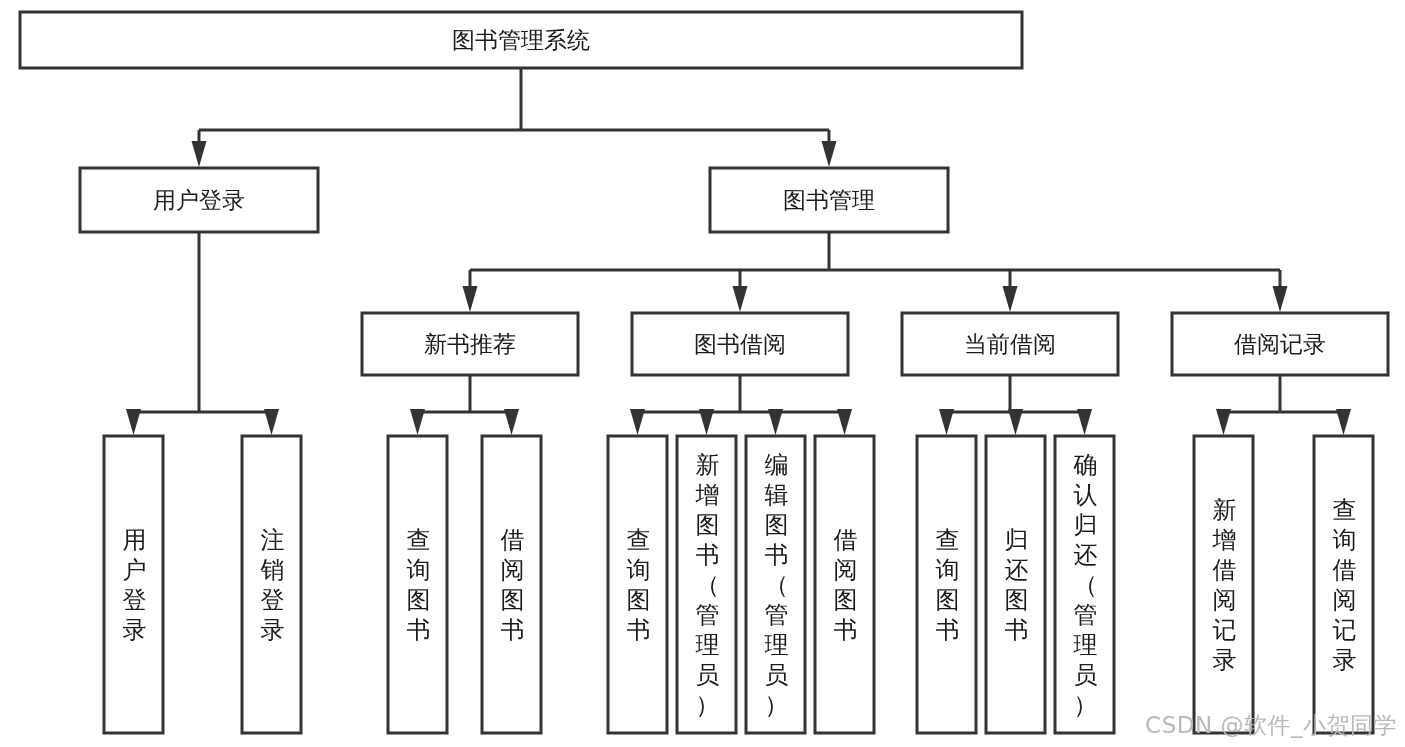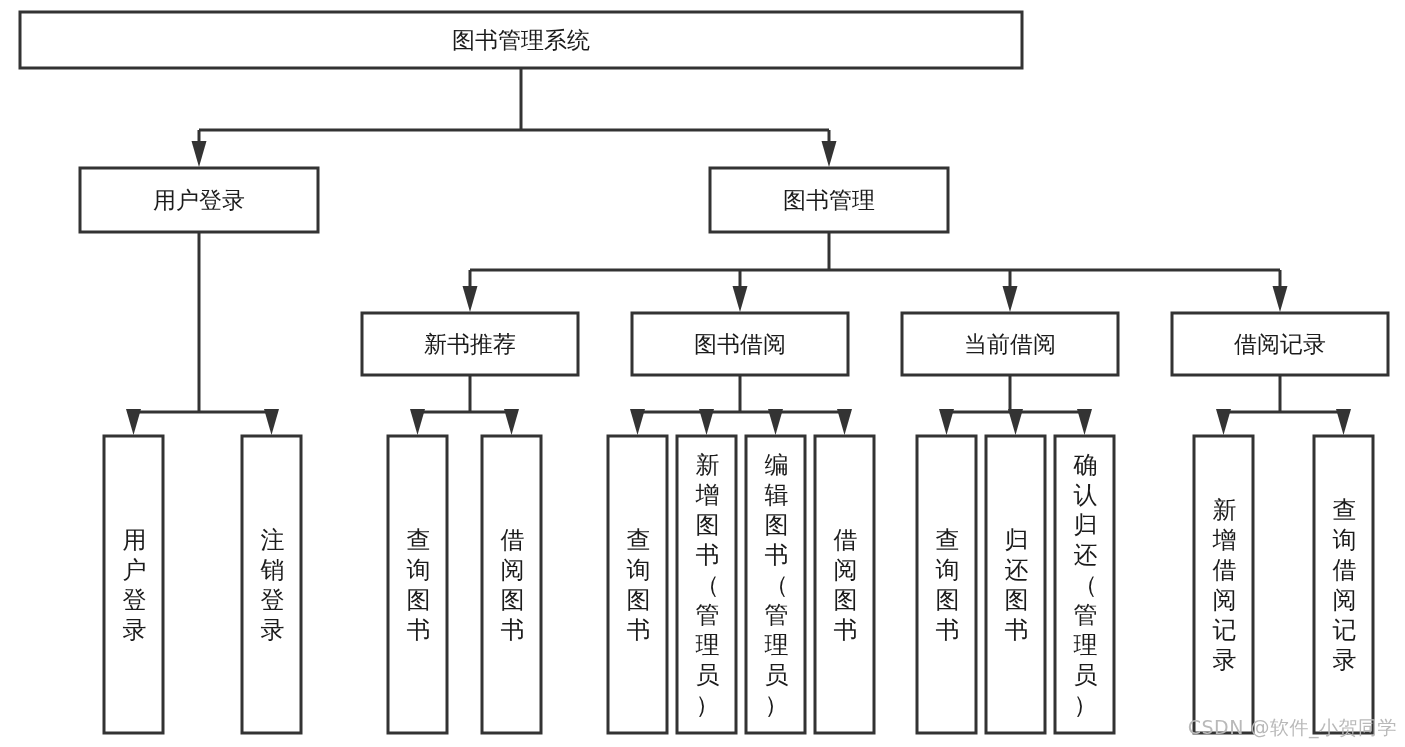--- a/index.html
+++ b/index.html
@@ -53,21 +53,21 @@
     fill: #1b1b1b;
     font-family: "DejaVu Sans", "Liberation Sans", sans-serif;
     font-size: 24px;
     text-anchor: middle;
   }
   .watermark-text {
     position: absolute;
     right: 8px;
     bottom: 6px;
     font-family: "DejaVu Sans", "Liberation Sans", sans-serif;
-    font-size: 19px;
+    font-size: 23px;
     color: #b9b9b9;
     white-space: nowrap;
     letter-spacing: 0.5px;
     user-select: none;
   }
 </style>
 </head>
 <body>
 
 <div id="diagram-root">

